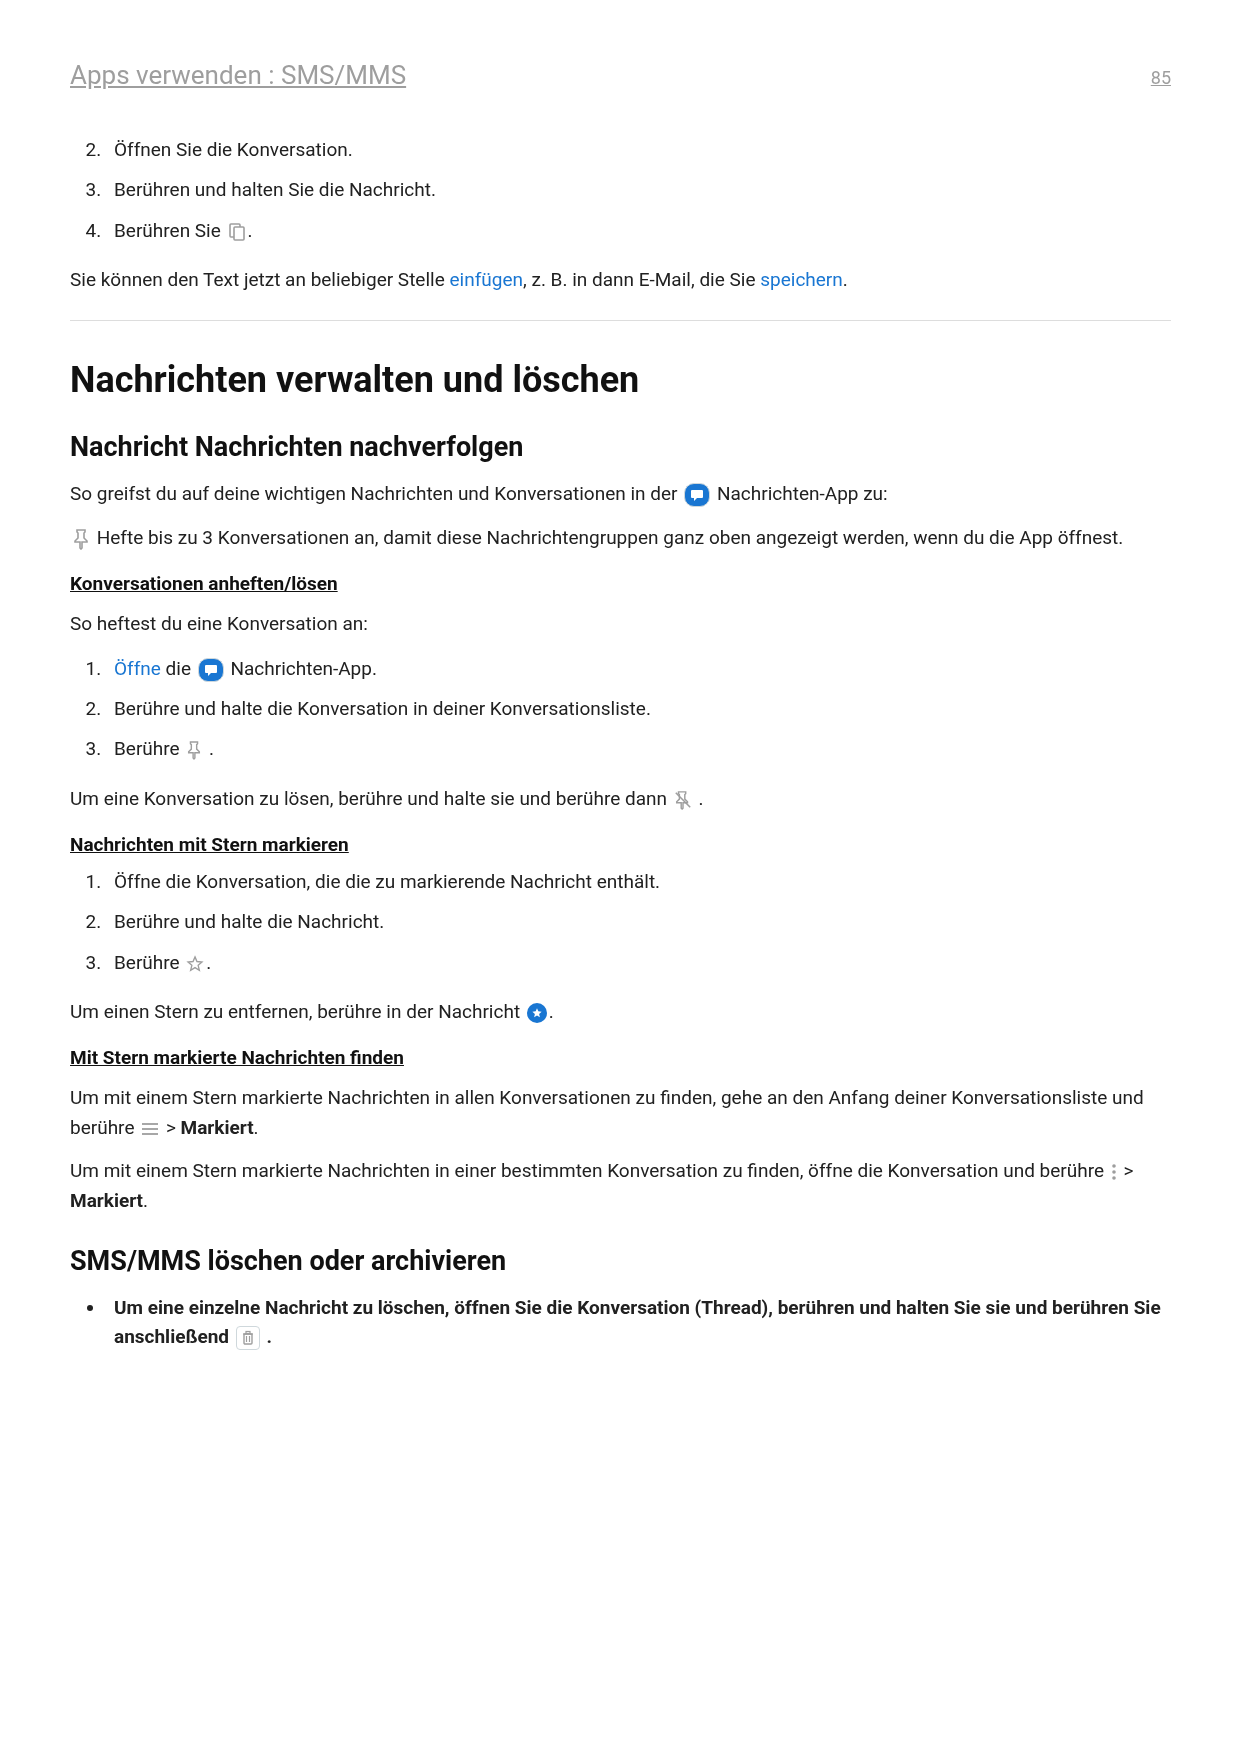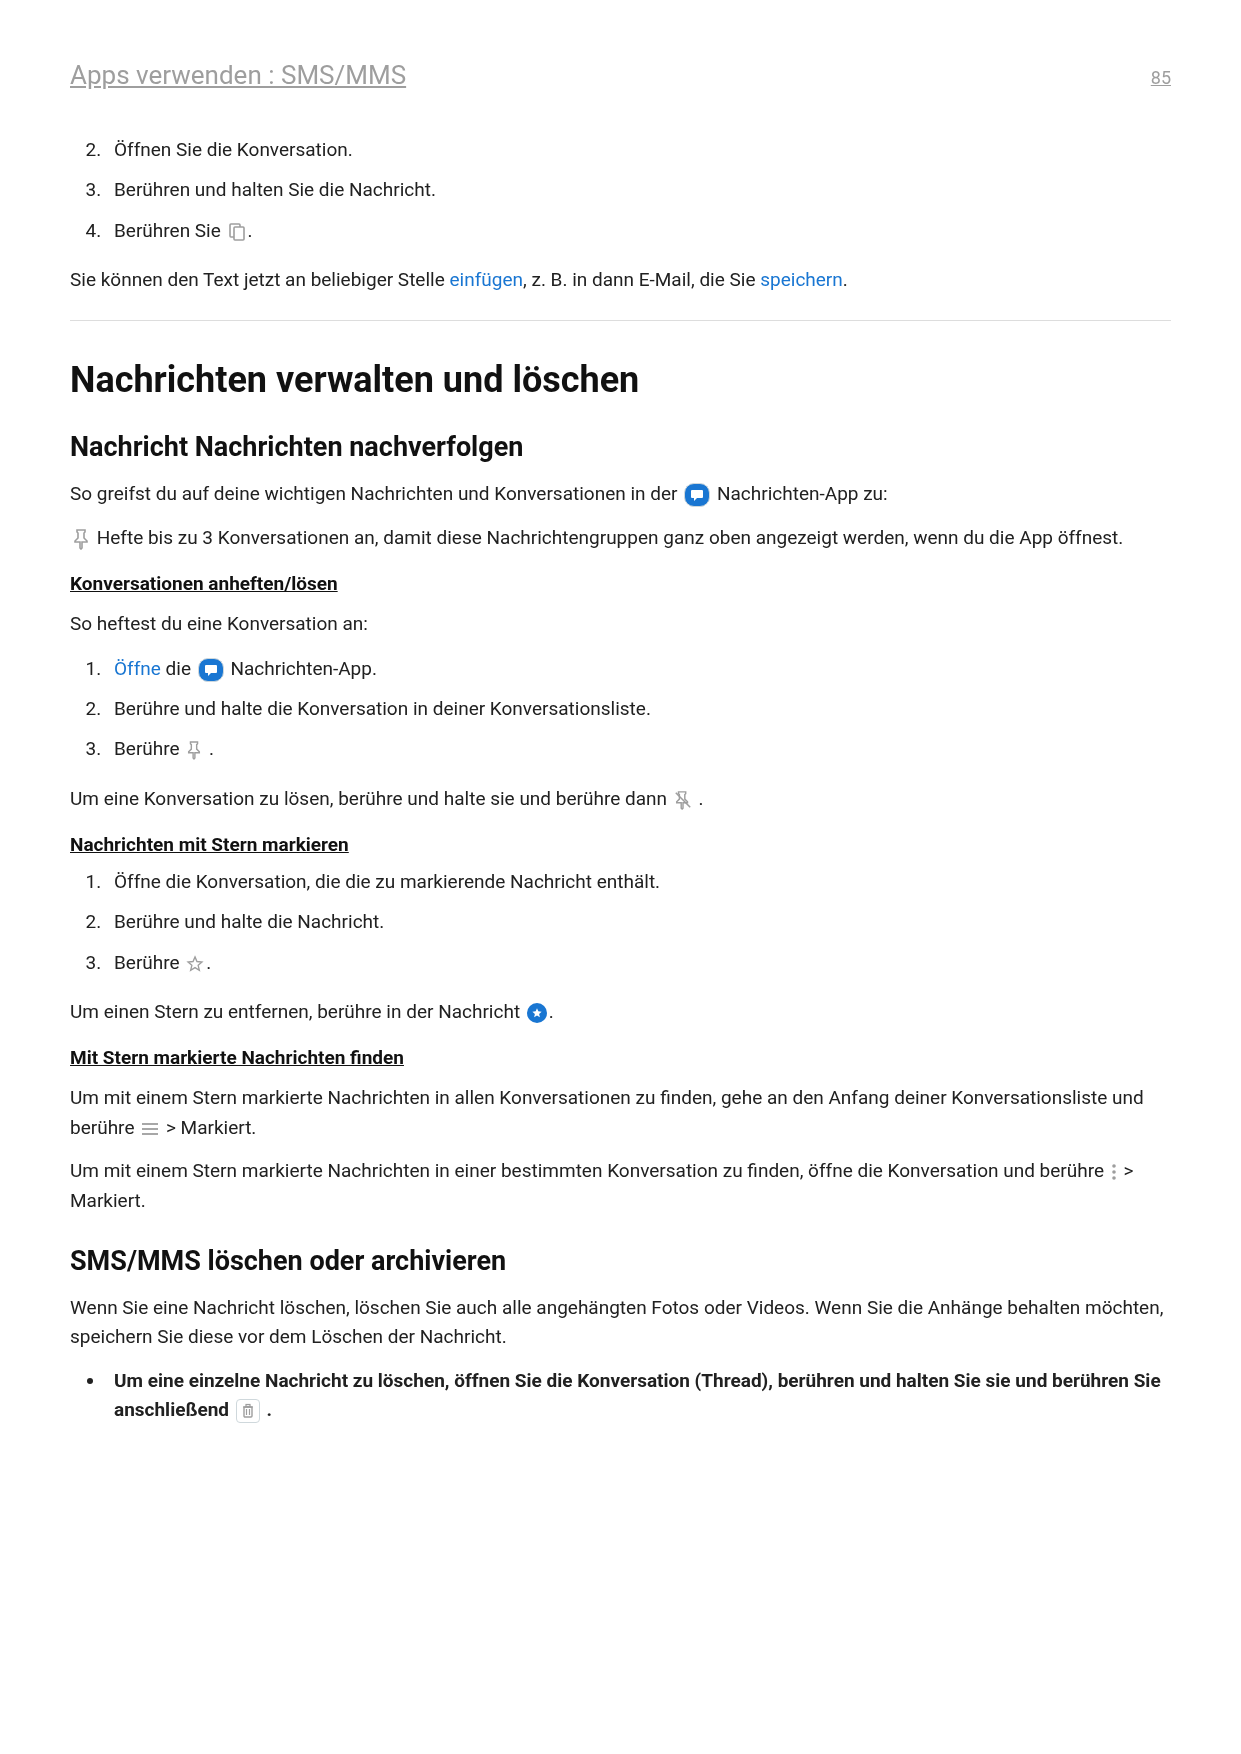--- a/index.html
+++ b/index.html
@@ -118,21 +118,21 @@
     padding-left: 36px;
     font-size: 19px;
     line-height: 1.55;
     font-weight: bold;
   }
   ul.bullet li {
     padding-left: 8px;
     margin-bottom: 8px;
   }
   strong.bold {
-    font-weight: 400;
+    font-weight: 700;
   }
 </style>
 </head>
 <body>
 
 <div class="page">
 
   <div class="header">
     <span>Apps verwenden : SMS/MMS</span>
     <span class="page-num">85</span>
@@ -232,21 +232,20 @@
   <p class="para">
     <span>Um mit einem Stern markierte Nachrichten in einer bestimmten Konversation zu finden, öffne die Konversation und berühre </span><span class="icon"><svg width="6" height="18" viewBox="0 0 6 18">
           <circle cx="3" cy="3" r="1.8" fill="#9e9e9e"></circle>
           <circle cx="3" cy="9" r="1.8" fill="#9e9e9e"></circle>
           <circle cx="3" cy="15" r="1.8" fill="#9e9e9e"></circle>
         </svg></span><span> &gt; </span><strong class="bold">Markiert</strong><span>.</span>
   </p>
 
   <h2>SMS/MMS löschen oder archivieren</h2>
 
-  <p class="para">Wenn Sie eine Nachricht löschen, löschen Sie auch alle angehängten Fotos oder Videos. Wenn Sie die Anhänge behalten möchten, speichern Sie diese vor dem Löschen der Nachricht.</p>
 
   <ul class="bullet">
     <li>
       <span>Um eine einzelne Nachricht zu löschen, öffnen Sie die Konversation (Thread), berühren und halten Sie sie und berühren Sie anschließend </span><span class="icon-box">
           <svg width="14" height="16" viewBox="0 0 14 16">
             <rect x="3" y="4" width="8" height="10" rx="1" fill="none" stroke="#9e9e9e" stroke-width="1.4"></rect>
             <line x1="5.5" y1="6" x2="5.5" y2="12" stroke="#9e9e9e" stroke-width="1.2"></line>
             <line x1="8.5" y1="6" x2="8.5" y2="12" stroke="#9e9e9e" stroke-width="1.2"></line>
             <line x1="2" y1="4" x2="12" y2="4" stroke="#9e9e9e" stroke-width="1.4"></line>
             <rect x="5" y="1.5" width="4" height="2" fill="none" stroke="#9e9e9e" stroke-width="1.2"></rect>

